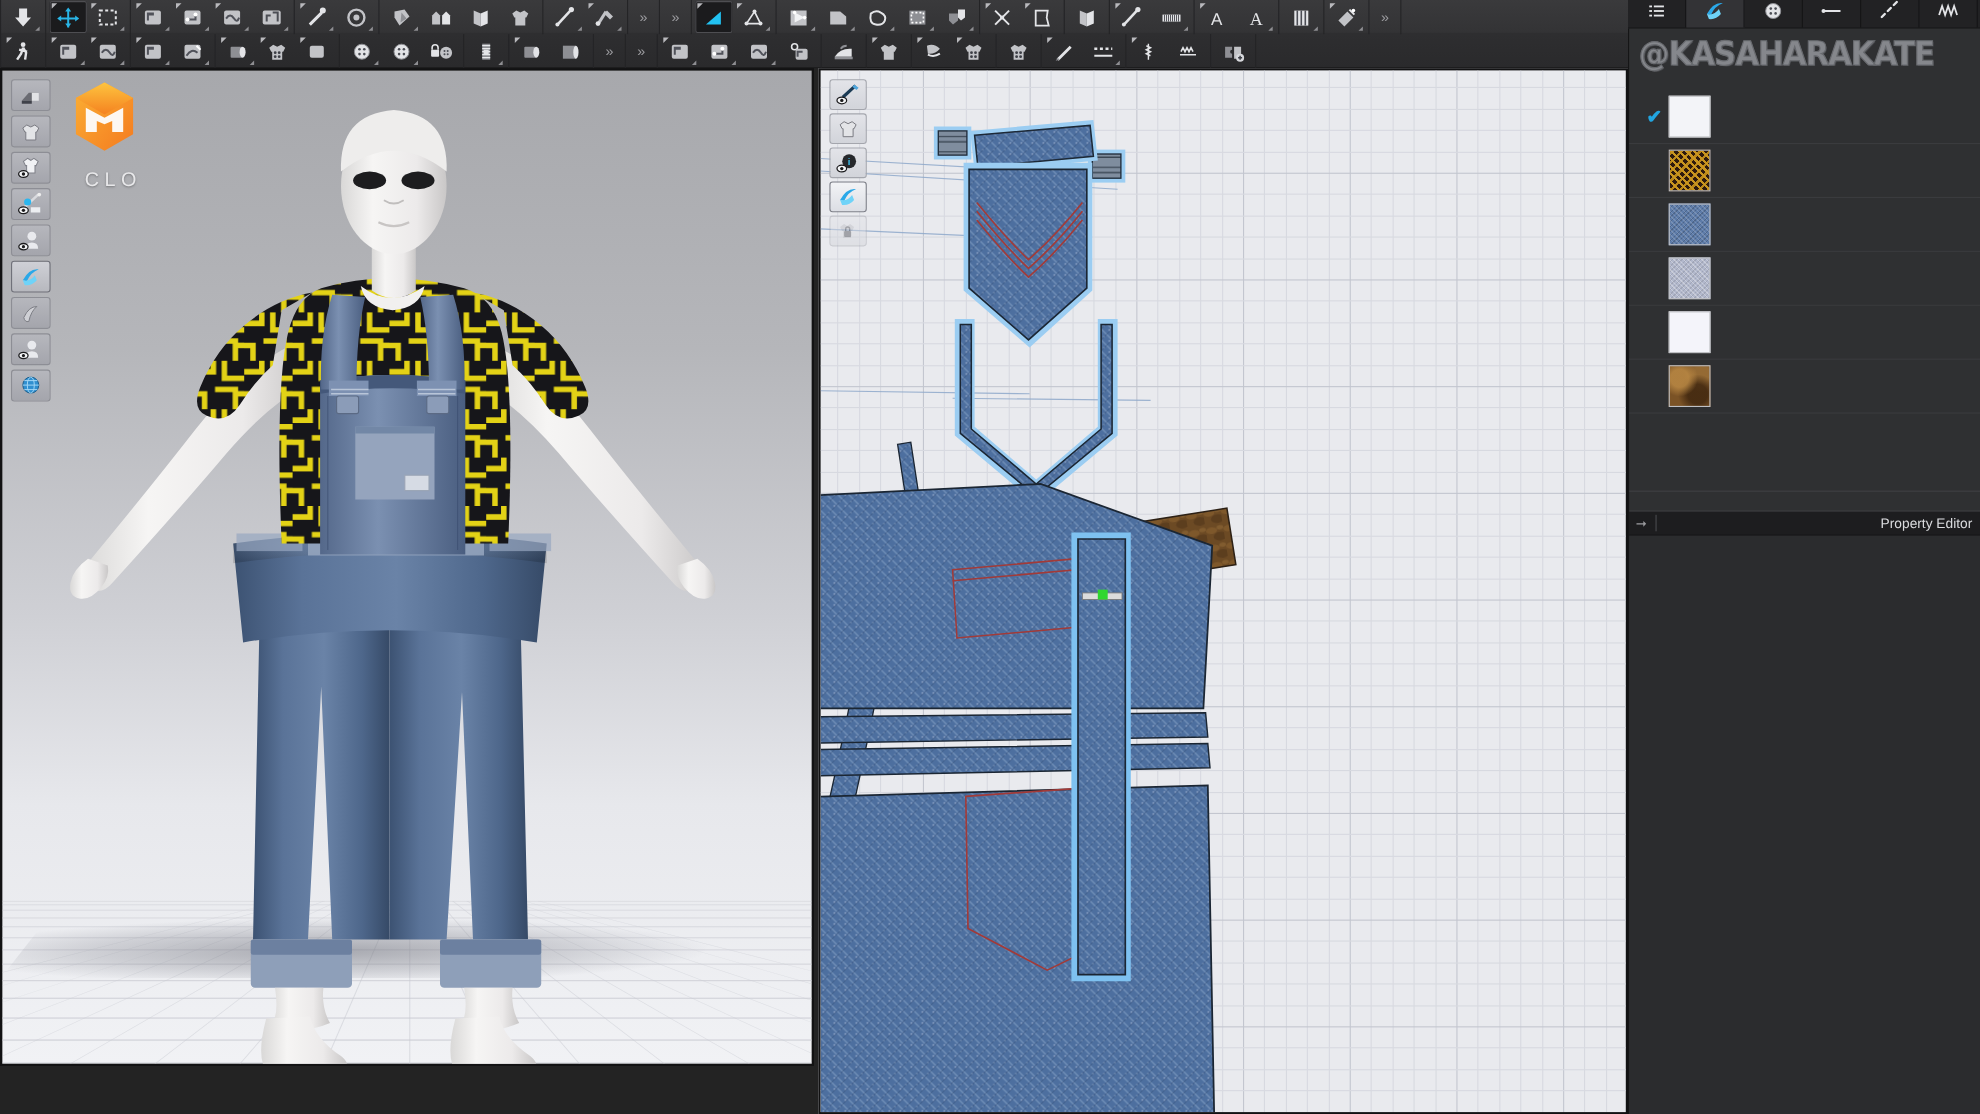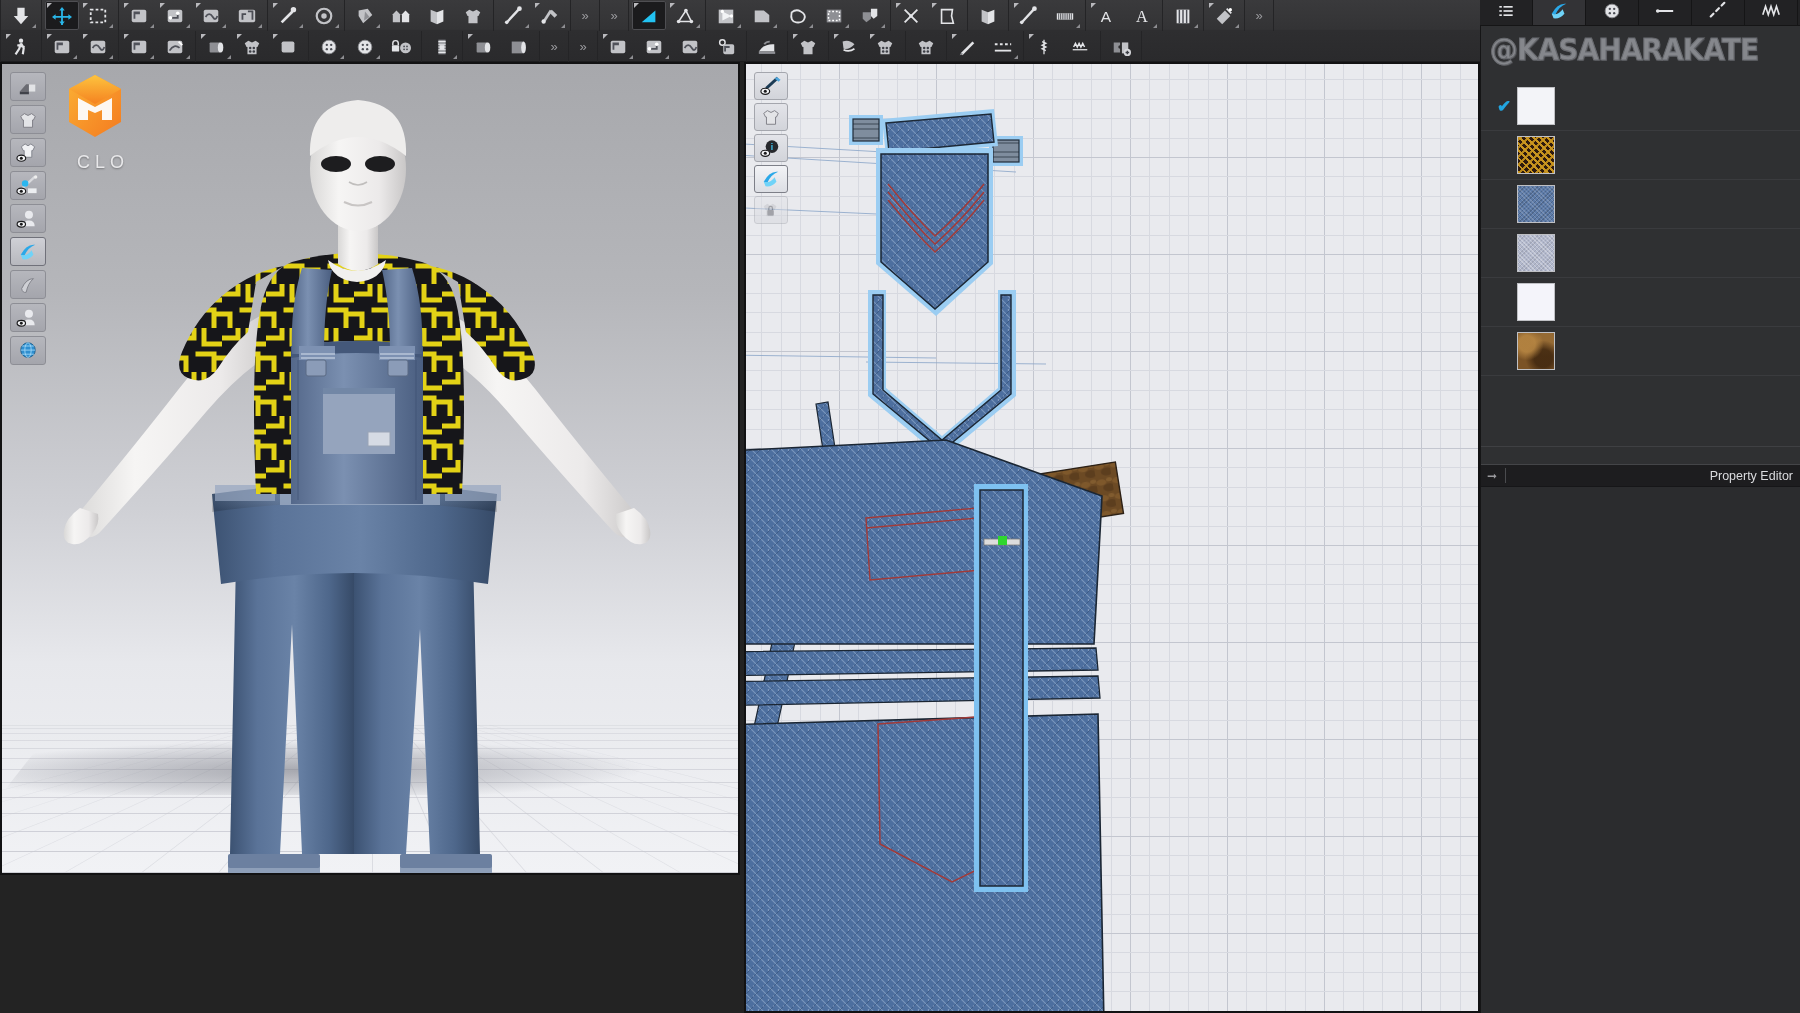--- a/index.html
+++ b/index.html
@@ -46,21 +46,21 @@
     border-bottom:1px solid #151516;
   }
   .rtab {
     width:53px; display:flex; align-items:center; justify-content:center;
     border-right:1px solid #151516; cursor:default;
   }
   .rtab.active { background:#333336; }
 
   
   .vp3d {
-    position:absolute; left:0; top:62px; width:740px; height:813px;
+    position:absolute; left:0; top:62px; width:740px; height:907px;
     background: linear-gradient(180deg,#a7a8ac 0%, #b5b6ba 28%, #cfd0d5 55%, #e7e8ec 74%, #f1f2f5 100%);
     border:2px solid #121213; overflow:hidden;
   }
   .floor { position:absolute; left:0; bottom:0; width:100%; height:160px; overflow:hidden; }
   .floor .gl { position:absolute; background:#c9cad2; }
   .shadow {
     position:absolute; left:20px; bottom:78px; width:620px; height:54px;
     background: radial-gradient(ellipse at 45% 55%, rgba(110,112,122,.55) 0%, rgba(130,132,142,.28) 45%, rgba(150,152,162,0) 72%);
     transform: skewX(-38deg);
   }

